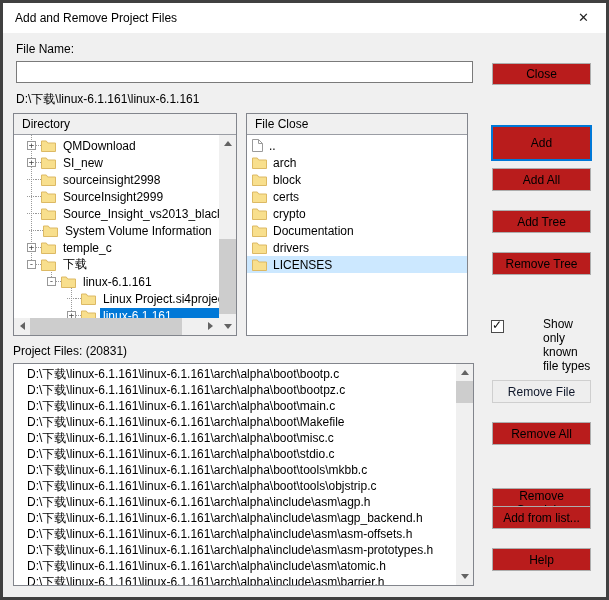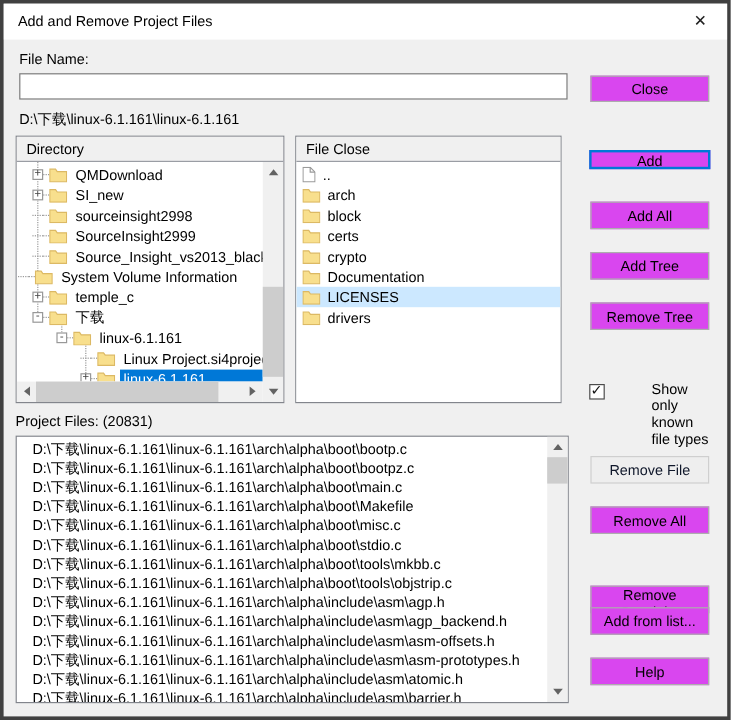--- a/index.html
+++ b/index.html
@@ -52,23 +52,23 @@
   .vthumb { position:absolute; left:0; width:17px; background:#cdcdcd; }
   .hthumb { position:absolute; top:0; height:17px; background:#cdcdcd; }
 
   
   .lbl-project { position:absolute; left:10px; top:341px; }
   .pf-list { position:absolute; left:10px; top:360px; width:461px; height:223px; border:1px solid #82858c; background:#fff; }
   .pf-rows { position:absolute; top:2px; left:1px; right:17px; bottom:0; overflow:hidden; }
   .pf-row { height:16px; line-height:16px; padding-left:12px; white-space:nowrap; }
 
   
-  .btn { position:absolute; left:489px; width:99px; height:23px; background:#d946ef; border:1px solid #adadad; font:12px "Liberation Sans",sans-serif; color:#000; text-align:center; padding:0; }
+  .btn { position:absolute; left:489px; width:99px; height:23px; background:#b91c1c; border:1px solid #adadad; font:12px "Liberation Sans",sans-serif; color:#000; text-align:center; padding:0; }
   #btn-close { top:60px; height:22px; }
-  #btn-add { left:488px; top:122px; width:101px; height:16px; border:2px solid #0078d7; }
+  #btn-add { left:488px; top:122px; width:101px; height:36px; border:2px solid #0078d7; }
   #btn-add-all { top:165px; }
   #btn-add-tree { top:207px; }
   #btn-remove-tree { top:249px; }
   #btn-remove-file { top:377px; color:#0f172a; border-color:#cfcfcf; background:#eeeeee; }
   #btn-remove-all { top:419px; }
   #btn-remove-special { top:461px;margin-top:24px; }
   #btn-add-from-list { top:503px; }
   #btn-help { top:545px; }
 
   
@@ -141,21 +141,21 @@
           <div class="tree-row" style="padding-left: 13px;">
     <span class="expand none"></span>
     <span class="stub"></span>
     <span class="ticon">
       <svg width="15" height="13" viewBox="0 0 15 13">
                 <path d="M0.5 12.5 V2 h4.8 l1.4 2 h7.8 v8.5 z" fill="#f8df8d" stroke="#dcb964"></path>
               </svg>
     </span>
     <span class="tree-label">Source_Insight_vs2013_black_c</span>
   </div>
-          <div class="tree-row" style="padding-left: 1px;">
+          <div class="tree-row" style="padding-left: 15px;">
     <span class="expand none"></span>
     <span class="stub"></span>
     <span class="ticon">
       <svg width="15" height="13" viewBox="0 0 15 13">
                 <path d="M0.5 12.5 V2 h4.8 l1.4 2 h7.8 v8.5 z" fill="#f8df8d" stroke="#dcb964"></path>
               </svg>
     </span>
     <span class="tree-label">System Volume Information</span>
   </div>
           <div class="tree-row" style="padding-left: 13px;">
@@ -282,37 +282,37 @@
   </div>
           <div class="file-row">
     <span class="ticon icon-folder">
       <svg width="15" height="13" viewBox="0 0 15 13">
                 <path d="M0.5 12.5 V2 h4.8 l1.4 2 h7.8 v8.5 z" fill="#f8df8d" stroke="#dcb964"></path>
               </svg>
     </span>
 
     <span class="file-label">Documentation</span>
   </div>
+          <div class="file-row">
+    <span class="ticon icon-folder">
+      <svg width="15" height="13" viewBox="0 0 15 13">
+                <path d="M0.5 12.5 V2 h4.8 l1.4 2 h7.8 v8.5 z" fill="#f8df8d" stroke="#dcb964"></path>
+              </svg>
+    </span>
+
+    <span class="file-label">drivers</span>
+  </div>
           <div class="file-row selected">
     <span class="ticon icon-folder">
       <svg width="15" height="13" viewBox="0 0 15 13">
                 <path d="M0.5 12.5 V2 h4.8 l1.4 2 h7.8 v8.5 z" fill="#f8df8d" stroke="#dcb964"></path>
               </svg>
     </span>
 
     <span class="file-label">LICENSES</span>
-  </div>
-          <div class="file-row">
-    <span class="ticon icon-folder">
-      <svg width="15" height="13" viewBox="0 0 15 13">
-                <path d="M0.5 12.5 V2 h4.8 l1.4 2 h7.8 v8.5 z" fill="#f8df8d" stroke="#dcb964"></path>
-              </svg>
-    </span>
-
-    <span class="file-label">drivers</span>
   </div>
         </div>
     </div>
   </div>
 
   <div class="cb-wrap">
     <span class="cb-box">
         <span class="cb-check">✓</span>
       </span>
     <span class="cb-label">Show only known file types</span>

